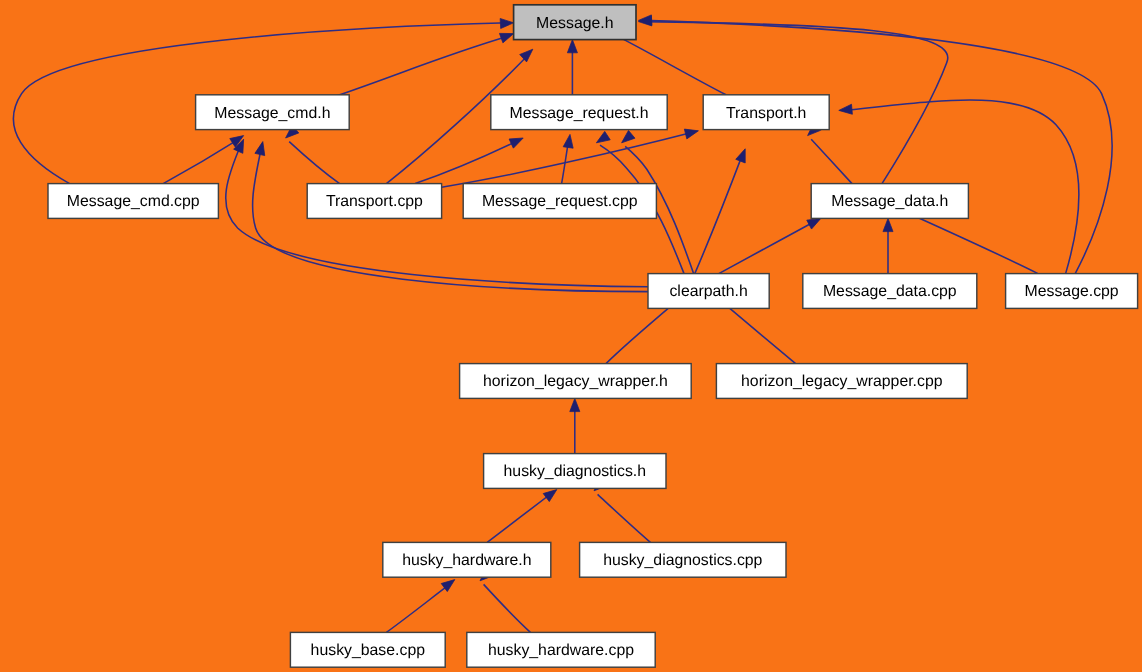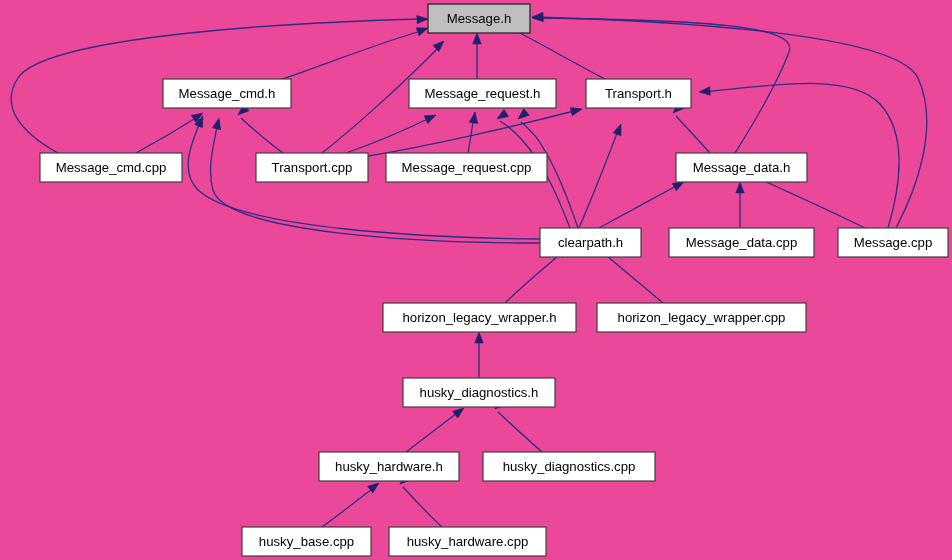--- a/index.html
+++ b/index.html
@@ -4,21 +4,21 @@
 <style>
   html, body {
     margin: 0;
     padding: 0;
     background: #ffffff;
   }
   #graph-root {
     position: relative;
     width: 952px;
     height: 560px;
-    background: #ec4899;
+    background: #f97316;
     font-family: "Liberation Sans", sans-serif;
     overflow: hidden;
   }
   #graph-svg {
     position: absolute;
     left: 0;
     top: 0;
     width: 952px;
     height: 560px;
   }

